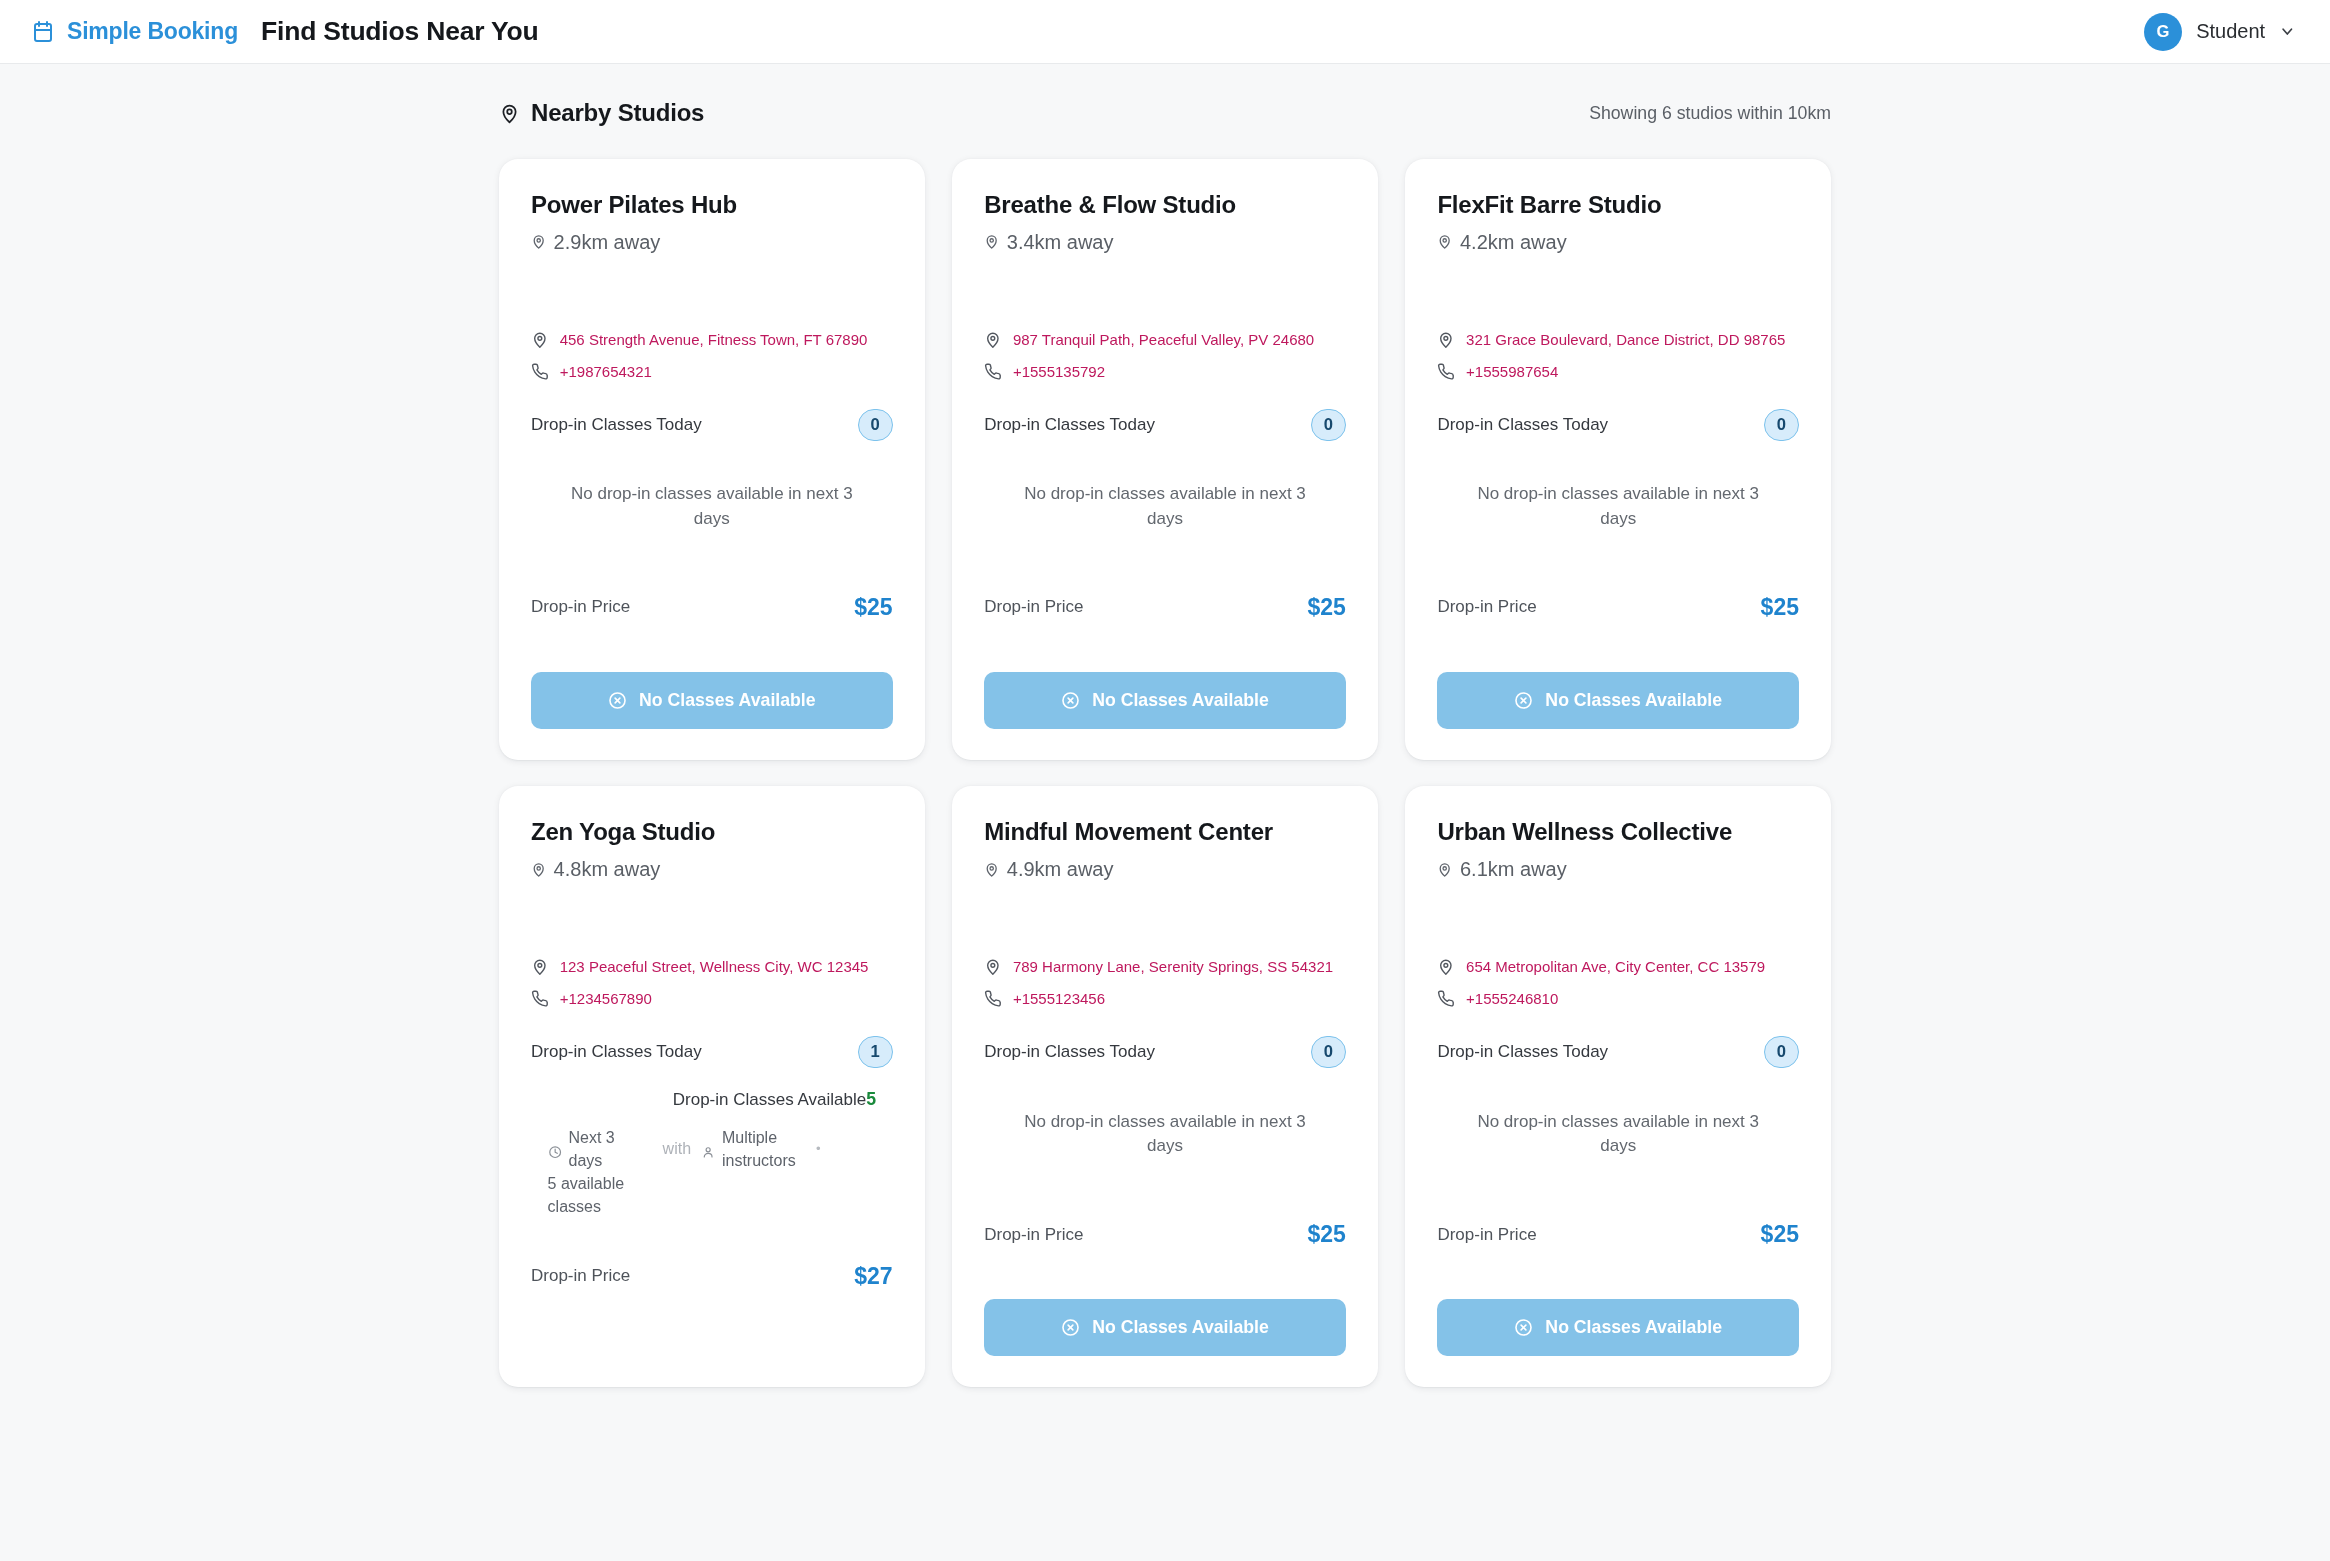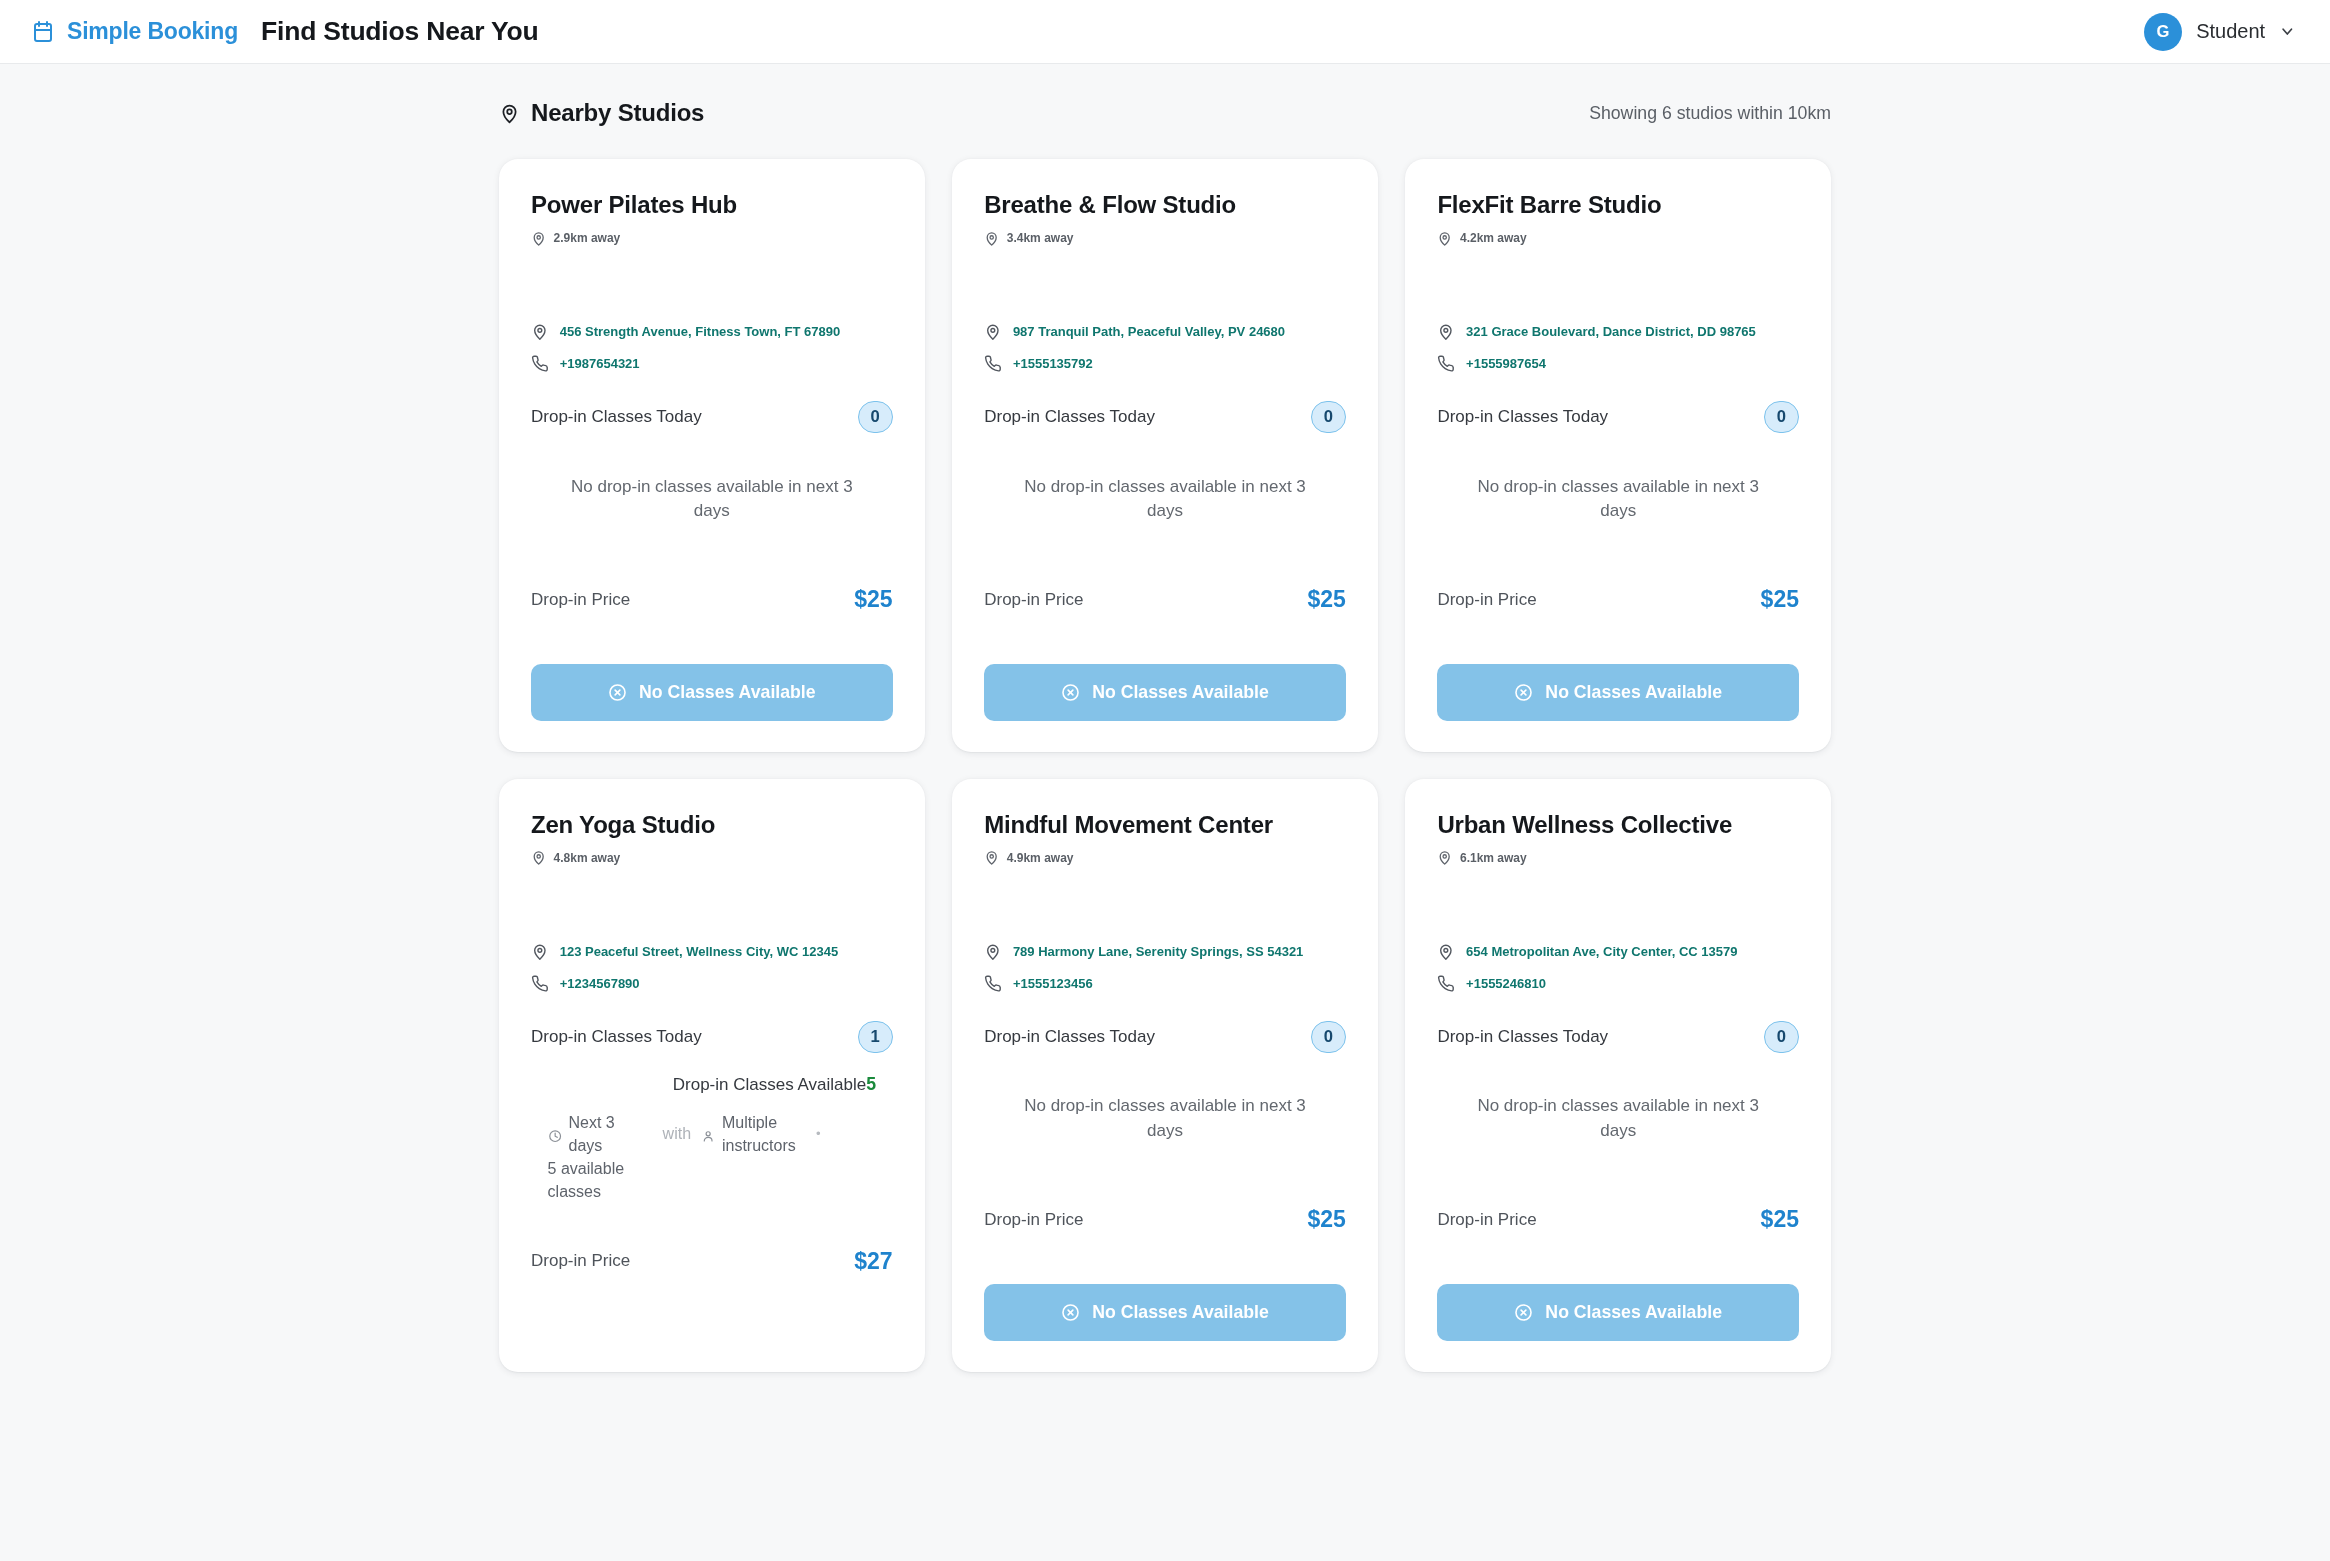--- a/index.html
+++ b/index.html
@@ -83,30 +83,30 @@
   }
   .studio-name {
     font-size: 24px; font-weight: bold; color: #15181c;
     letter-spacing: -0.2px; line-height: 1.15;
   }
   .dist-row {
     display: flex; align-items: center; gap: 7.2px;
     margin-top: 12px;
   }
   .pin-sm { width: 15.4px; height: 15.4px; color: #5e636b; flex: none; }
-  .dist-text { font-size: 12px; color: #5a5f66; font-weight: bold; }
+  .dist-text { font-size: 20px; color: #5a5f66; }
 
   .spacer-a { height: 77px; }
 
   .contact-row {
     display: flex; align-items: center; gap: 11px;
     margin-bottom: 14.3px;
   }
   .contact-icon { width: 17.7px; height: 17.7px; color: #52575f; flex: none; }
-  .contact-text { font-size: 13px; color: #0f766e; font-weight: bold; }
+  .contact-text { font-size: 15px; color: #be185d; }
 
   .count-row {
     display: flex; align-items: center; justify-content: space-between;
     margin-top: 14.3px;
     gap: 28px;
   }
   .count-label { font-size: 17px; color: #35393f; }
   .count-badge {
     min-width: 35px; height: 32px;
     padding: 0 11px;

